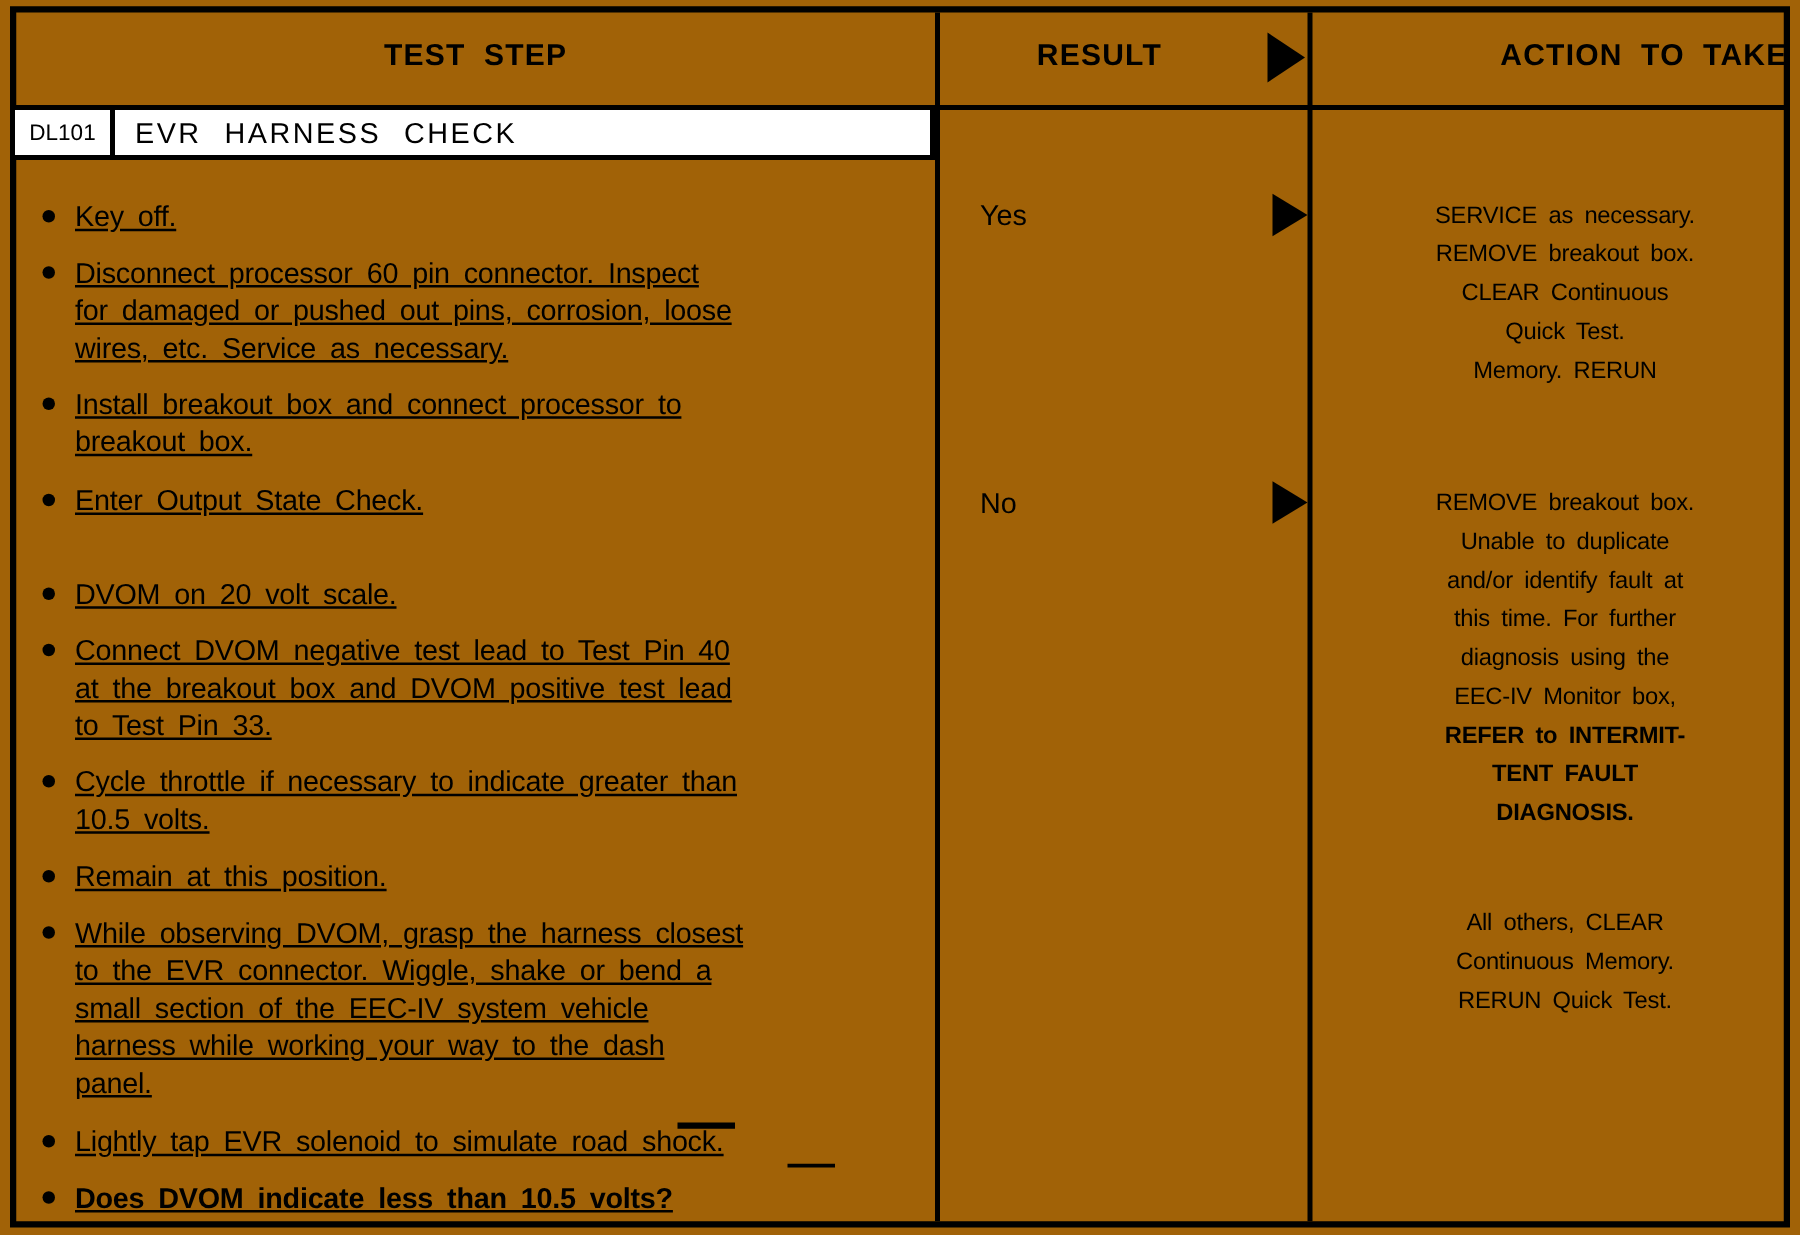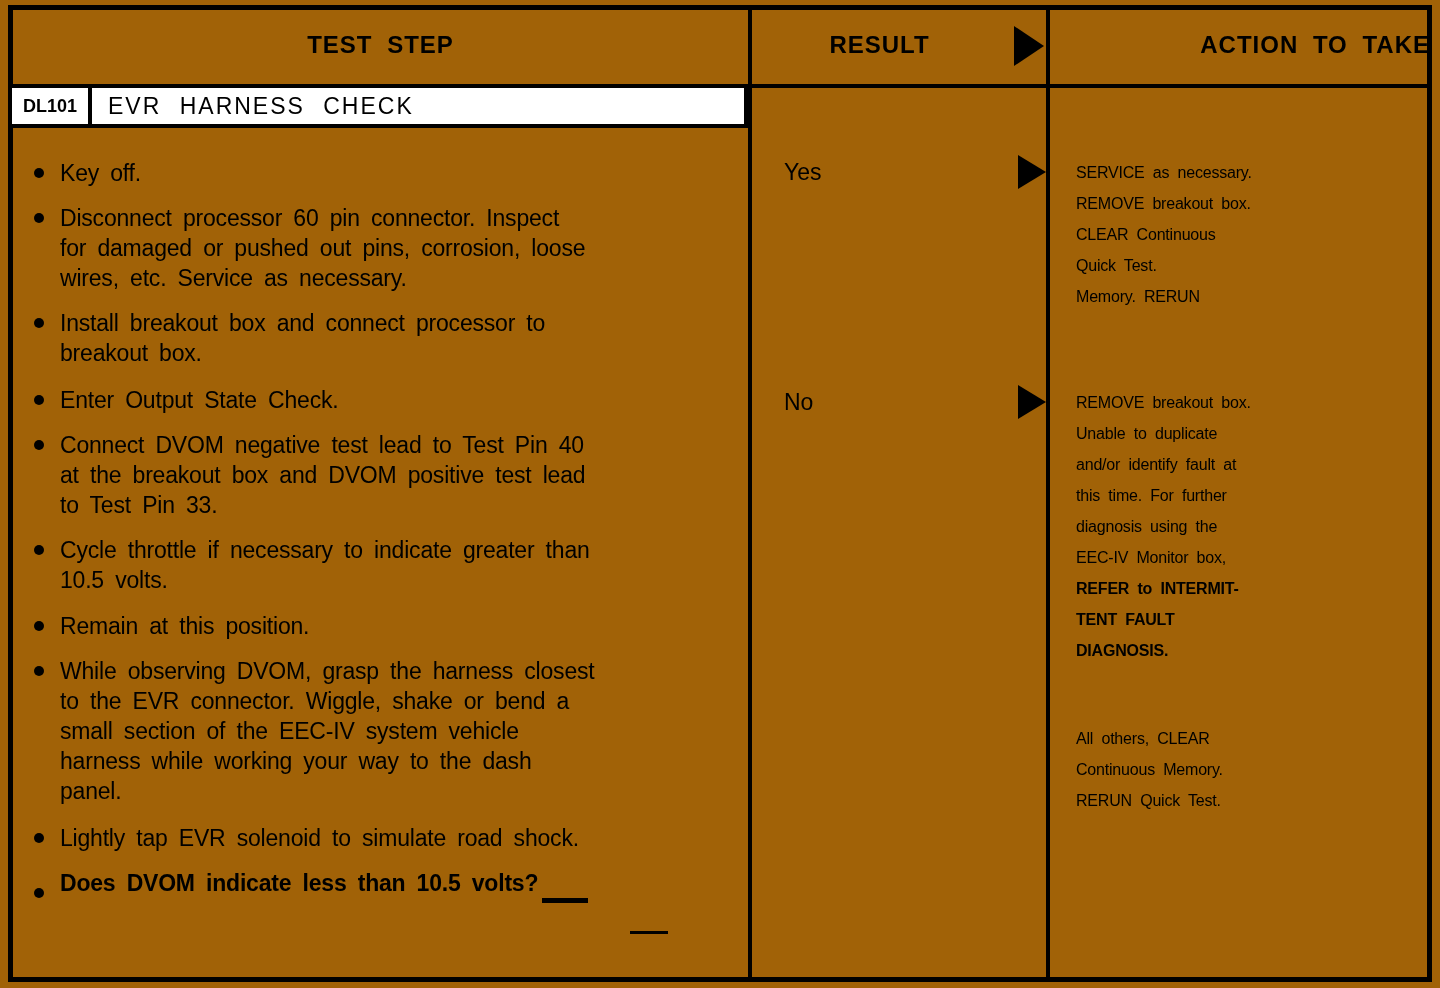--- a/index.html
+++ b/index.html
@@ -69,37 +69,38 @@
     background: #fff;
   }
   .testid {
     width: 80px;
     border-right: 4px solid #000;
     box-sizing: border-box;
     display: flex;
     align-items: center;
     justify-content: center;
     font-size: 18px;
-    font-weight: bold;
+    font-weight: normal;
   }
   .testtitle {
     flex: 1;
     display: flex;
     align-items: center;
     padding-left: 16px;
     font-size: 23px;
     letter-spacing: 2px;
     word-spacing: 10px;
     white-space: nowrap;
     border-radius: 11px;
   }
   .steps {
     position: absolute;
     left: 34px; top: 124px;
     width: 700px;
+    text-decoration: underline;
   }
   .step {
     display: flex;
     align-items: flex-start;
   }
   .dot {
     flex: 0 0 10px;
     width: 10px; height: 10px;
     margin: 10px 16px 0 0;
     border-radius: 50%;
@@ -116,24 +117,25 @@
   .result-label {
     position: absolute;
     left: 784px;
     font-size: 23px;
     line-height: 30px;
   }
   .action {
     position: absolute;
     left: 1076px;
     width: 352px;
-    font-size: 16px;
+    font-size: 19px;
     line-height: 31px;
     letter-spacing: -0.2px;
     word-spacing: 4px;
+    text-align: center;
   }
   .artifact {
     position: absolute;
     background: #000;
   }
 </style>
 </head>
 <body>
 
 <div id="page">
@@ -165,20 +167,24 @@
 wires, etc. Service as necessary.</div>
     </div>
     <div class="step" style="margin-top:15px;">
       <span class="dot"></span>
       <div class="stext">Install breakout box and connect processor to
 breakout box.</div>
     </div>
     <div class="step" style="margin-top:17px;text-align:right;">
       <span class="dot"></span>
       <div class="stext">Enter Output State Check.</div>
+    </div>
+    <div class="step" style="margin-top:45px;">
+      <span class="dot"></span>
+      <div class="stext">DVOM on 20 volt scale.</div>
     </div>
     <div class="step" style="margin-top:15px;">
       <span class="dot"></span>
       <div class="stext">Connect DVOM negative test lead to Test Pin 40
 at the breakout box and DVOM positive test lead
 to Test Pin 33.</div>
     </div>
     <div class="step" style="margin-top:15px;">
       <span class="dot"></span>
       <div class="stext">Cycle throttle if necessary to indicate greater than
@@ -193,21 +199,21 @@
       <div class="stext">While observing DVOM, grasp the harness closest
 to the EVR connector. Wiggle, shake or bend a
 small section of the EEC-IV system vehicle
 harness while working your way to the dash
 panel.</div>
     </div>
     <div class="step" style="margin-top:17px;">
       <span class="dot"></span>
       <div class="stext">Lightly tap EVR solenoid to simulate road shock.</div>
     </div>
-    <div class="step" style="margin-top:15px;align-items:flex-end;">
+    <div class="step" style="margin-top:15px;">
       <span class="dot"></span>
       <div class="stext b">Does DVOM indicate less than 10.5 volts?</div>
     </div>
   </div>
 
   <div class="artifact" style="left:542px; top:898px; width:46px; height:5px;"></div>
   <div class="artifact" style="left:630px; top:931px; width:38px; height:3px;"></div>
 
   <div class="result-label" style="top:157px;">Yes</div>
   <div class="arrow" style="left:1018px; top:155px;"></div>

